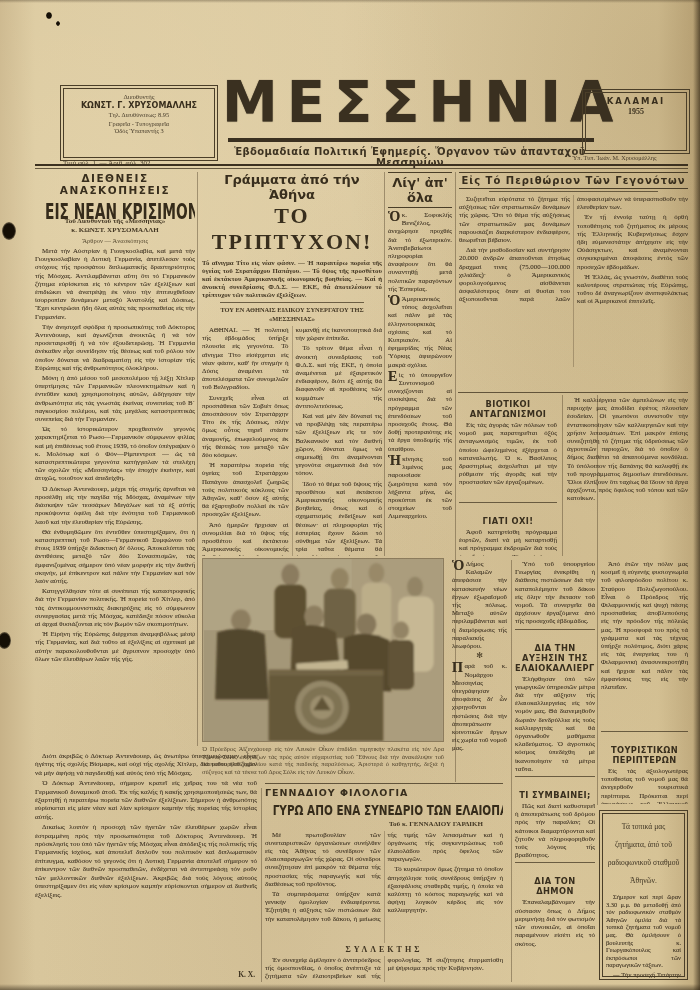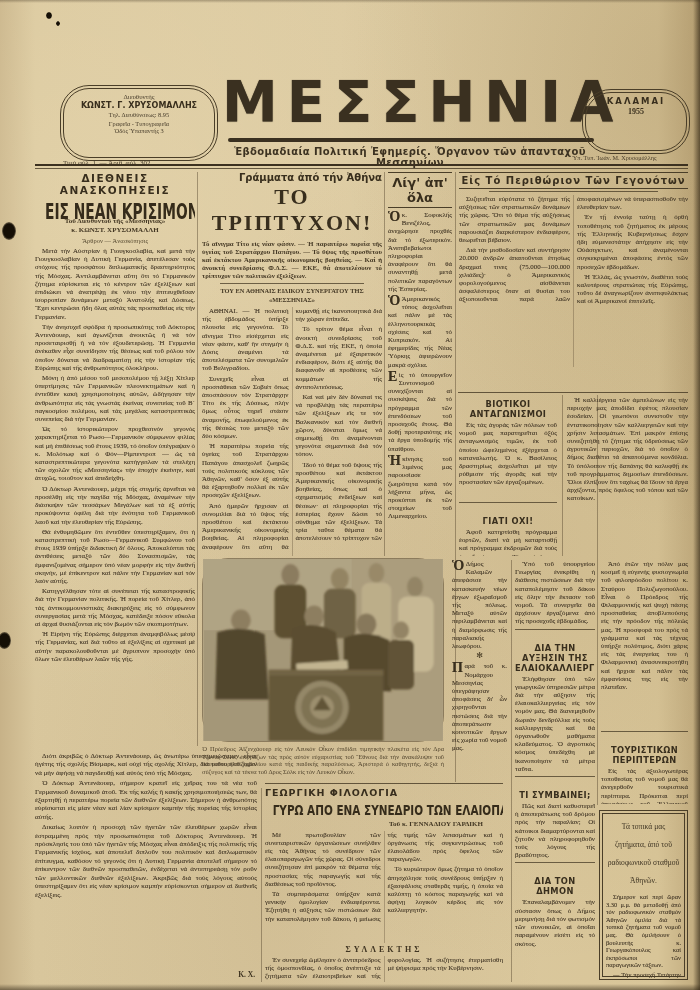--- a/index.html
+++ b/index.html
@@ -16,21 +16,21 @@
   }
   .edge-right{position:absolute;right:0;top:0;bottom:0;width:7px;
     background:linear-gradient(90deg,transparent,rgba(35,25,10,.6));}
   .edge-bottom{position:absolute;left:0;right:0;bottom:0;height:6px;
     background:linear-gradient(180deg,transparent,rgba(35,25,10,.5));}
   .edge-top{position:absolute;left:0;right:0;top:0;height:3px;
     background:linear-gradient(180deg,rgba(40,28,12,.30),transparent);}
   .hole{position:absolute;border-radius:50%;
     background:radial-gradient(ellipse,#150f06 55%,rgba(21,15,6,.45) 72%,transparent 82%);}
 
-  .abs{position:absolute;border-radius:26px;}
+  .abs{position:absolute;}
   .col{position:absolute;overflow:hidden;}
   .small{font-size:6.9px;line-height:8.2px;text-align:justify;color:#4a3e2c;
     text-shadow:0 0 .5px rgba(74,62,44,.55);}
   .small p.para{margin:0 0 2px 0;text-indent:7px;}
   .tiny{font-size:6.3px;line-height:7.4px;}
   .sans{font-family:"DejaVu Sans",sans-serif;}
   .ink{color:#382e1d;}
 
   .dbox{border:1px solid #4a3e28;outline:1px solid #4a3e28;outline-offset:2px;
     text-align:center;overflow:hidden;}
@@ -126,21 +126,21 @@
   </div>
 
   <div class="col small" style="left:35px;top:752px;width:222px;height:218px;font-size:7px;line-height:8.4px;">
       <p class="para">Διότι ἀκριβῶς ὁ Δόκτωρ Ἀντενάουερ, ὡς ἀνωτέρω ὑπεσημειώσαμεν, εἶναι ἡγέτης τῆς σχολῆς Βίσμαρκ, καί οὐχί τῆς σχολῆς Χίτλερ, διά τοῦτο ἐλπίζομεν νά μήν ἀφήσῃ νά παγιδευθῇ καί αὐτός ὑπό τῆς Μόσχας.</p>
       <p class="para">Ὁ Δόκτωρ Ἀντενάουερ, σήμερον κρατεῖ εἰς χεῖρας του τά νέα τοῦ Γερμανικοῦ δυναμικοῦ ἀτοῦ. Ἐκ τῆς καλῆς ἤ κακῆς χρησιμοποιήσεώς των, θά ἐξαρτηθῇ ἡ περαιτέρω πορεία τῶν διεθνῶν ἐξελίξεων. Σήμερον ἡ ἀνθρωπότης εὑρίσκεται εἰς μίαν νέαν καί λίαν κρίσιμον καμπήν τῆς πορείας τῆς ἱστορίας αὐτῆς.</p>
       <p class="para">Δικαίως λοιπόν ἡ προσοχή τῶν ἡγετῶν τῶν ἐλευθέρων χωρῶν εἶναι ἐστραμμένη πρός τήν προσωπικότητα τοῦ Δόκτορος Ἀντενάουερ. Ἡ πρόσκλησίς του ὑπό τῶν ἡγετῶν τῆς Μόσχας εἶναι ἀπόδειξις τῆς πολιτικῆς τῆς Γερμανικῆς ἰσχύος, καί ἀποτελεῖ διπλοῦν του πολιτικόν καί διπλωματικόν ἐπίτευγμα, καθόσον τό γεγονός ὅτι ἡ Δυτική Γερμανία ἀποτελεῖ σήμερον τό ἐπίκεντρον τῶν διεθνῶν προσπαθειῶν, ἐνδέχεται νά ἀντεπηρεάσῃ τόν ροῦν τῶν μελλοντικῶν διεθνῶν ἐξελίξεων. Ἀκριβῶς διά τούς λόγους αὐτούς ὑπεστηρίξαμεν ὅτι εἰς νέαν κρίσιμον καμπήν εὑρίσκονται σήμερον αἱ διεθνεῖς ἐξελίξεις.</p>
     </div>
   <div class="abs sig-right" style="left:175px;top:970px;width:80px;">Κ. Χ.</div>
 
   <div class="col" style="left:202px;top:172px;width:180px;height:384px;">
-    <div class="kicker" style="font-size:10px;text-align:right;">Γράμματα ἀπό τήν Ἀθήνα</div>
+    <div class="kicker" style="font-size:13px;">Γράμματα ἀπό τήν Ἀθήνα</div>
     <div class="ink" style="font-size:22px;font-weight:bold;letter-spacing:2px;text-align:center;margin-top:1px;">ΤΟ ΤΡΙΠΤΥΧΟΝ!</div>
     <div class="deck" style="margin-top:4px;">Τό αἴνιγμα Τίτο εἰς νέαν φάσιν. — Ἡ παραιτέρω πορεία τῆς ὑγείας τοῦ Στρατάρχου Παπάγου. — Τό ὕψος τῆς προσθέτου καί ἐκτάκτου Ἀμερικανικῆς οἰκονομικῆς βοηθείας. — Καί ἡ ἀνοικτή συνεδρίασις Φ.Δ.Σ. — ΕΚΕ, θά ἀποτελέσουν τό τρίπτυχον τῶν πολιτικῶν ἐξελίξεων.</div>
     <div style="height:1px;background:rgba(60,48,28,.7);margin:3px 18px;"></div>
     <div class="byline" style="font-size:6.4px;">ΤΟΥ ΕΝ ΑΘΗΝΑΙΣ ΕΙΔΙΚΟΥ ΣΥΝΕΡΓΑΤΟΥ ΤΗΣ «ΜΕΣΣΗΝΙΑΣ»</div>
     <div class="small cols2" style="margin-top:3px;height:252px;">
         <p class="para">ΑΘΗΝΑΙ. — Ἡ πολιτική τῆς ἑβδομάδος ὑπῆρξε πλουσία εἰς γεγονότα. Τό αἴνιγμα Τίτο εἰσέρχεται εἰς νέαν φάσιν, καθ' ἥν στιγμήν ἡ Δύσις ἀναμένει τά ἀποτελέσματα τῶν συνομιλιῶν τοῦ Βελιγραδίου.</p>
         <p class="para">Συνεχεῖς εἶναι αἱ προσπάθειαι τῶν Σοβιέτ ὅπως ἀποσπάσουν τόν Στρατάρχην Τίτο ἐκ τῆς Δύσεως, πλήν ὅμως οὗτος τηρεῖ στάσιν ἀναμονῆς, ἐπωφελούμενος ἐκ τῆς θέσεώς του μεταξύ τῶν δύο κόσμων.</p>
         <p class="para">Ἡ παραιτέρω πορεία τῆς ὑγείας τοῦ Στρατάρχου Παπάγου ἀπασχολεῖ ζωηρῶς τούς πολιτικούς κύκλους τῶν Ἀθηνῶν, καθ' ὅσον ἐξ αὐτῆς θά ἐξαρτηθοῦν πολλαί ἐκ τῶν προσεχῶν ἐξελίξεων.</p>
         <p class="para">Ἀπό ἡμερῶν ἤρχισαν αἱ συνομιλίαι διά τό ὕψος τῆς προσθέτου καί ἐκτάκτου Ἀμερικανικῆς οἰκονομικῆς βοηθείας. Αἱ πληροφορίαι ἀναφέρουν ὅτι αὕτη θά κυμανθῇ εἰς ἱκανοποιητικά διά τήν χώραν ἐπίπεδα.</p>
         <p class="para">Τό τρίτον θέμα εἶναι ἡ ἀνοικτή συνεδρίασις τοῦ Φ.Δ.Σ. καί τῆς ΕΚΕ, ἡ ὁποία ἀναμένεται μέ ἐξαιρετικόν ἐνδιαφέρον, διότι ἐξ αὐτῆς θά διαφανοῦν αἱ προθέσεις τῶν κομμάτων τῆς ἀντιπολιτεύσεως.</p>
@@ -255,21 +255,21 @@
         <p class="para">Ἀπό ἐτῶν τήν πόλιν μας κοσμεῖ ἡ εὐγενής φυσιογνωμία τοῦ φιλοπρόοδου πολίτου κ. Σταύρου Πολυζωγοπούλου. Εἶναι ὁ Πρόεδρος τῆς Φιλαρμονικῆς καί ψυχή πάσης προσπαθείας ἀποβλεπούσης εἰς τήν πρόοδον τῆς πόλεώς μας. Ἡ προσφορά του πρός τά γράμματα καί τάς τέχνας ὑπῆρξε πολύτιμος, διότι χάρις εἰς τάς ἐνεργείας του ἡ Φιλαρμονική ἀνασυνεκροτήθη καί ἤρχισε καί πάλιν τάς ἐμφανίσεις της εἰς τήν πλατεῖαν.</p>
       </div>
     <div class="subhead ruled">ΤΟΥΡΙΣΤΙΚΩΝ ΠΕΡΙΠΤΕΡΩΝ</div>
     <div class="small">
         <p class="para">Εἰς τάς ἀξιολογωτέρας τοποθεσίας τοῦ νομοῦ μας θά ἀνεγερθοῦν τουριστικά περίπτερα. Πρόκειται περί ἀποφάσεως τοῦ Ἑλληνικοῦ Ὀργανισμοῦ Τουρισμοῦ, ἥτις θά συμβάλῃ εἰς τήν τουριστικήν ἀνάπτυξιν τῆς περιοχῆς. Ἡ σχετική δαπάνη θά καλυφθῇ ἐκ τοῦ προϋπολογισμοῦ τοῦ Ὀργανισμοῦ.</p>
       </div>
   </div>
 
   <div class="hr" style="left:265px;top:783px;width:238px;"></div>
   <div class="col" style="left:265px;top:787px;width:238px;height:195px;">
-    <div class="kicker" style="text-align:left;font-size:9.5px;letter-spacing:1px;">ΓΕΩΡΓΙΚΗ ΦΙΛΟΛΟΓΙΑ</div>
+    <div class="kicker" style="text-align:left;font-size:9.5px;letter-spacing:1px;">ΓΕΝΝΑΔΙΟΥ ΦΙΛΟΛΟΓΙΑ</div>
     <div style="text-align:center;">
       <span class="headline-condensed" style="display:inline-block;font-size:11px;transform:scale(.95,1.3);transform-origin:center top;">ΓΥΡΩ ΑΠΟ ΕΝΑ ΣΥΝΕΔΡΙΟ ΤΩΝ ΕΛΑΙΟΠΑΡΑΓΩΓΩΝ</span>
     </div>
     <div class="byline" style="text-align:right;margin:4px 20px 2px 0;">Τοῦ κ. ΓΕΝΝΑΔΙΟΥ ΓΑΡΔΙΚΗ</div>
     <div class="small cols2" style="height:112px;">
         <p class="para">Μέ πρωτοβουλίαν τῶν συνεταιριστικῶν ὀργανώσεων συνῆλθεν εἰς τάς Ἀθήνας τό συνέδριον τῶν ἐλαιοπαραγωγῶν τῆς χώρας. Οἱ σύνεδροι συνεζήτησαν ἐπί μακρόν τά θέματα τῆς προστασίας τῆς παραγωγῆς καί τῆς διαθέσεως τοῦ προϊόντος.</p>
         <p class="para">Τά συμπεράσματα ὑπῆρξαν κατά γενικήν ὁμολογίαν ἐνδιαφέροντα. Ἐζητήθη ἡ αὔξησις τῶν πιστώσεων διά τήν καταπολέμησιν τοῦ δάκου, ἡ μείωσις τῆς τιμῆς τῶν λιπασμάτων καί ἡ ὀργάνωσις τῆς συγκεντρώσεως τοῦ ἐλαιολάδου πρός ὄφελος τῶν παραγωγῶν.</p>
         <p class="para">Τό κυριώτερον ὅμως ζήτημα τό ὁποῖον ἀπησχόλησε τούς συνέδρους ὑπῆρξεν ἡ ἐξασφάλισις σταθερᾶς τιμῆς, ἡ ὁποία νά καλύπτῃ τό κόστος παραγωγῆς καί νά ἀφήνῃ λογικόν κέρδος εἰς τόν καλλιεργητήν.</p>
       </div>
     <div class="sig-center">ΣΥΛΛΕΚΤΗΣ</div>

